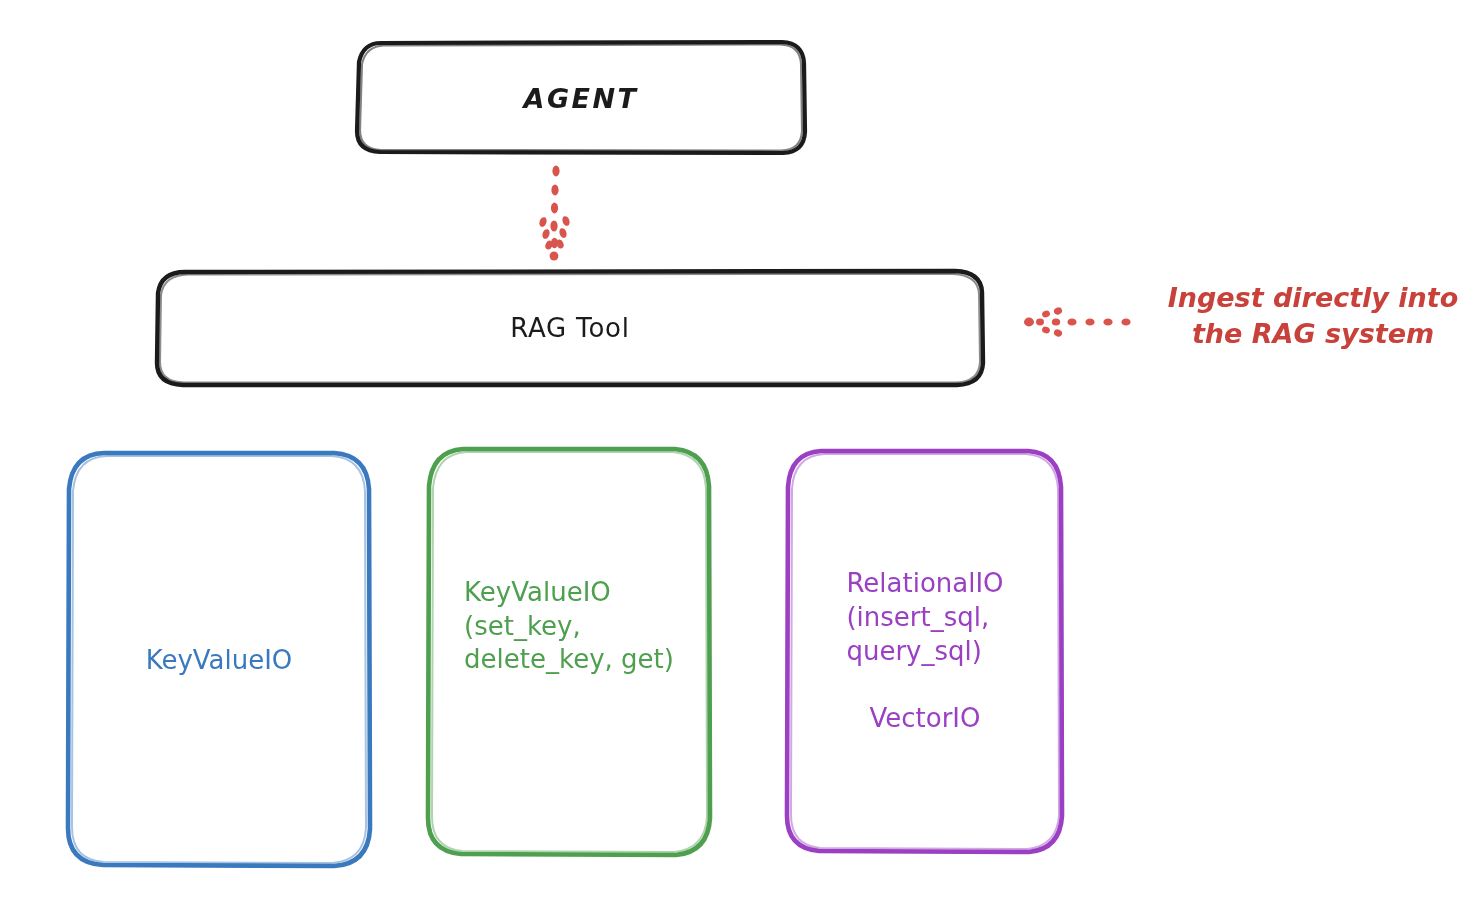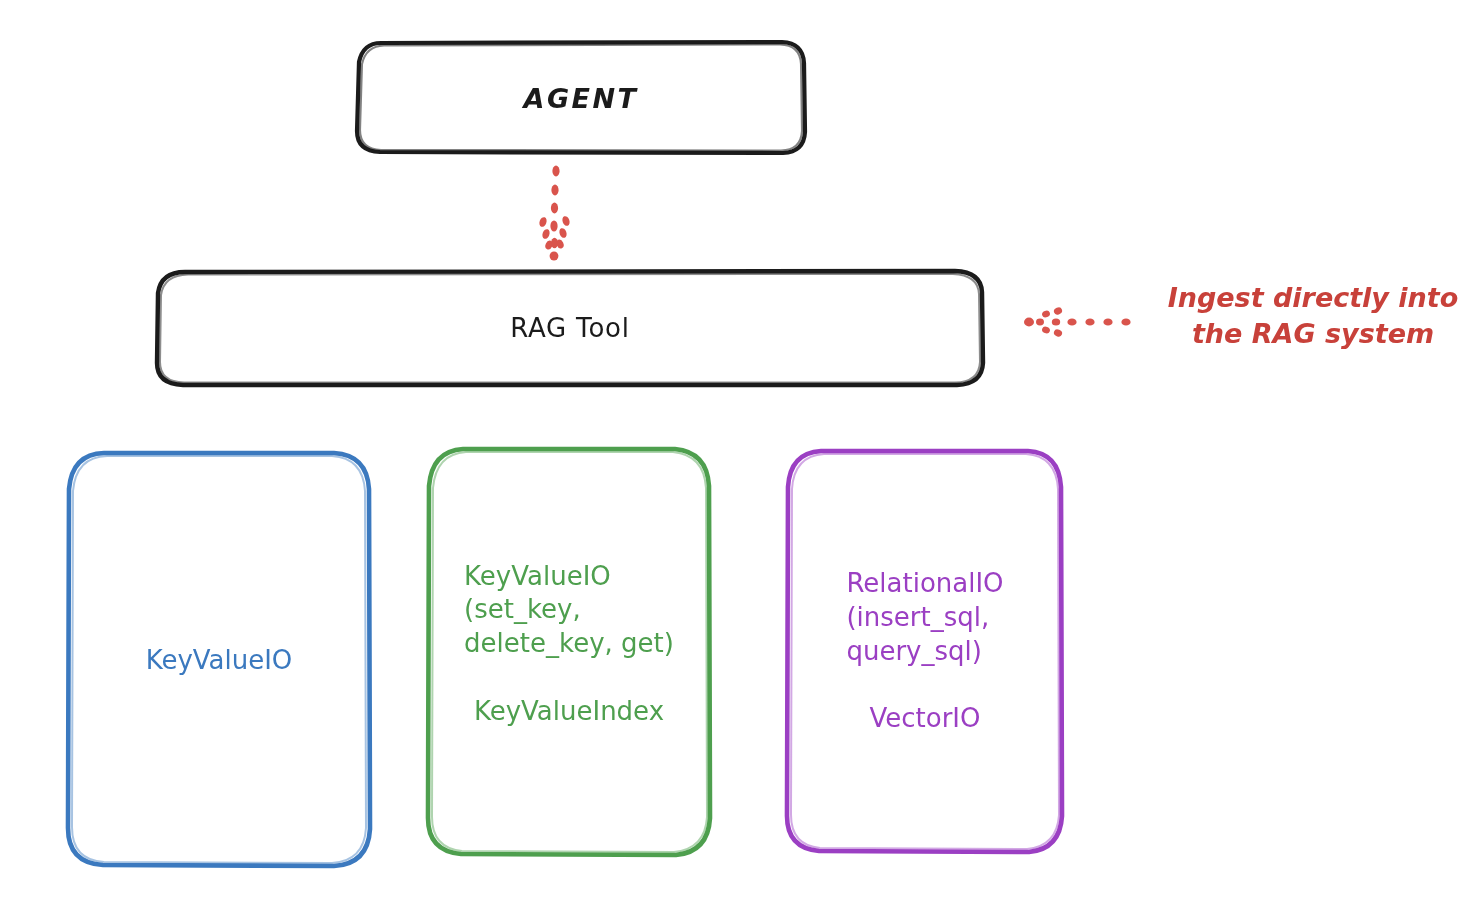--- a/index.html
+++ b/index.html
@@ -212,21 +212,20 @@
     <div class="leaf-index">KeyValueIO</div>
   </div>
 </div>
 
 <div class="node" id="node-keyvalueio">
   <div class="leaf-stack">
     <div class="leaf-api">KeyValueIO
 (set_key,
 delete_key, get)</div>
     <div class="leaf-gap"></div>
-    <div class="leaf-index">KeyValueIndex</div>
   </div>
 </div>
 
 <div class="node" id="node-relationalio">
   <div class="leaf-stack">
     <div class="leaf-api">RelationalIO
 (insert_sql,
 query_sql)</div>
     <div class="leaf-gap"></div>
     <div class="leaf-index">VectorIO</div>

